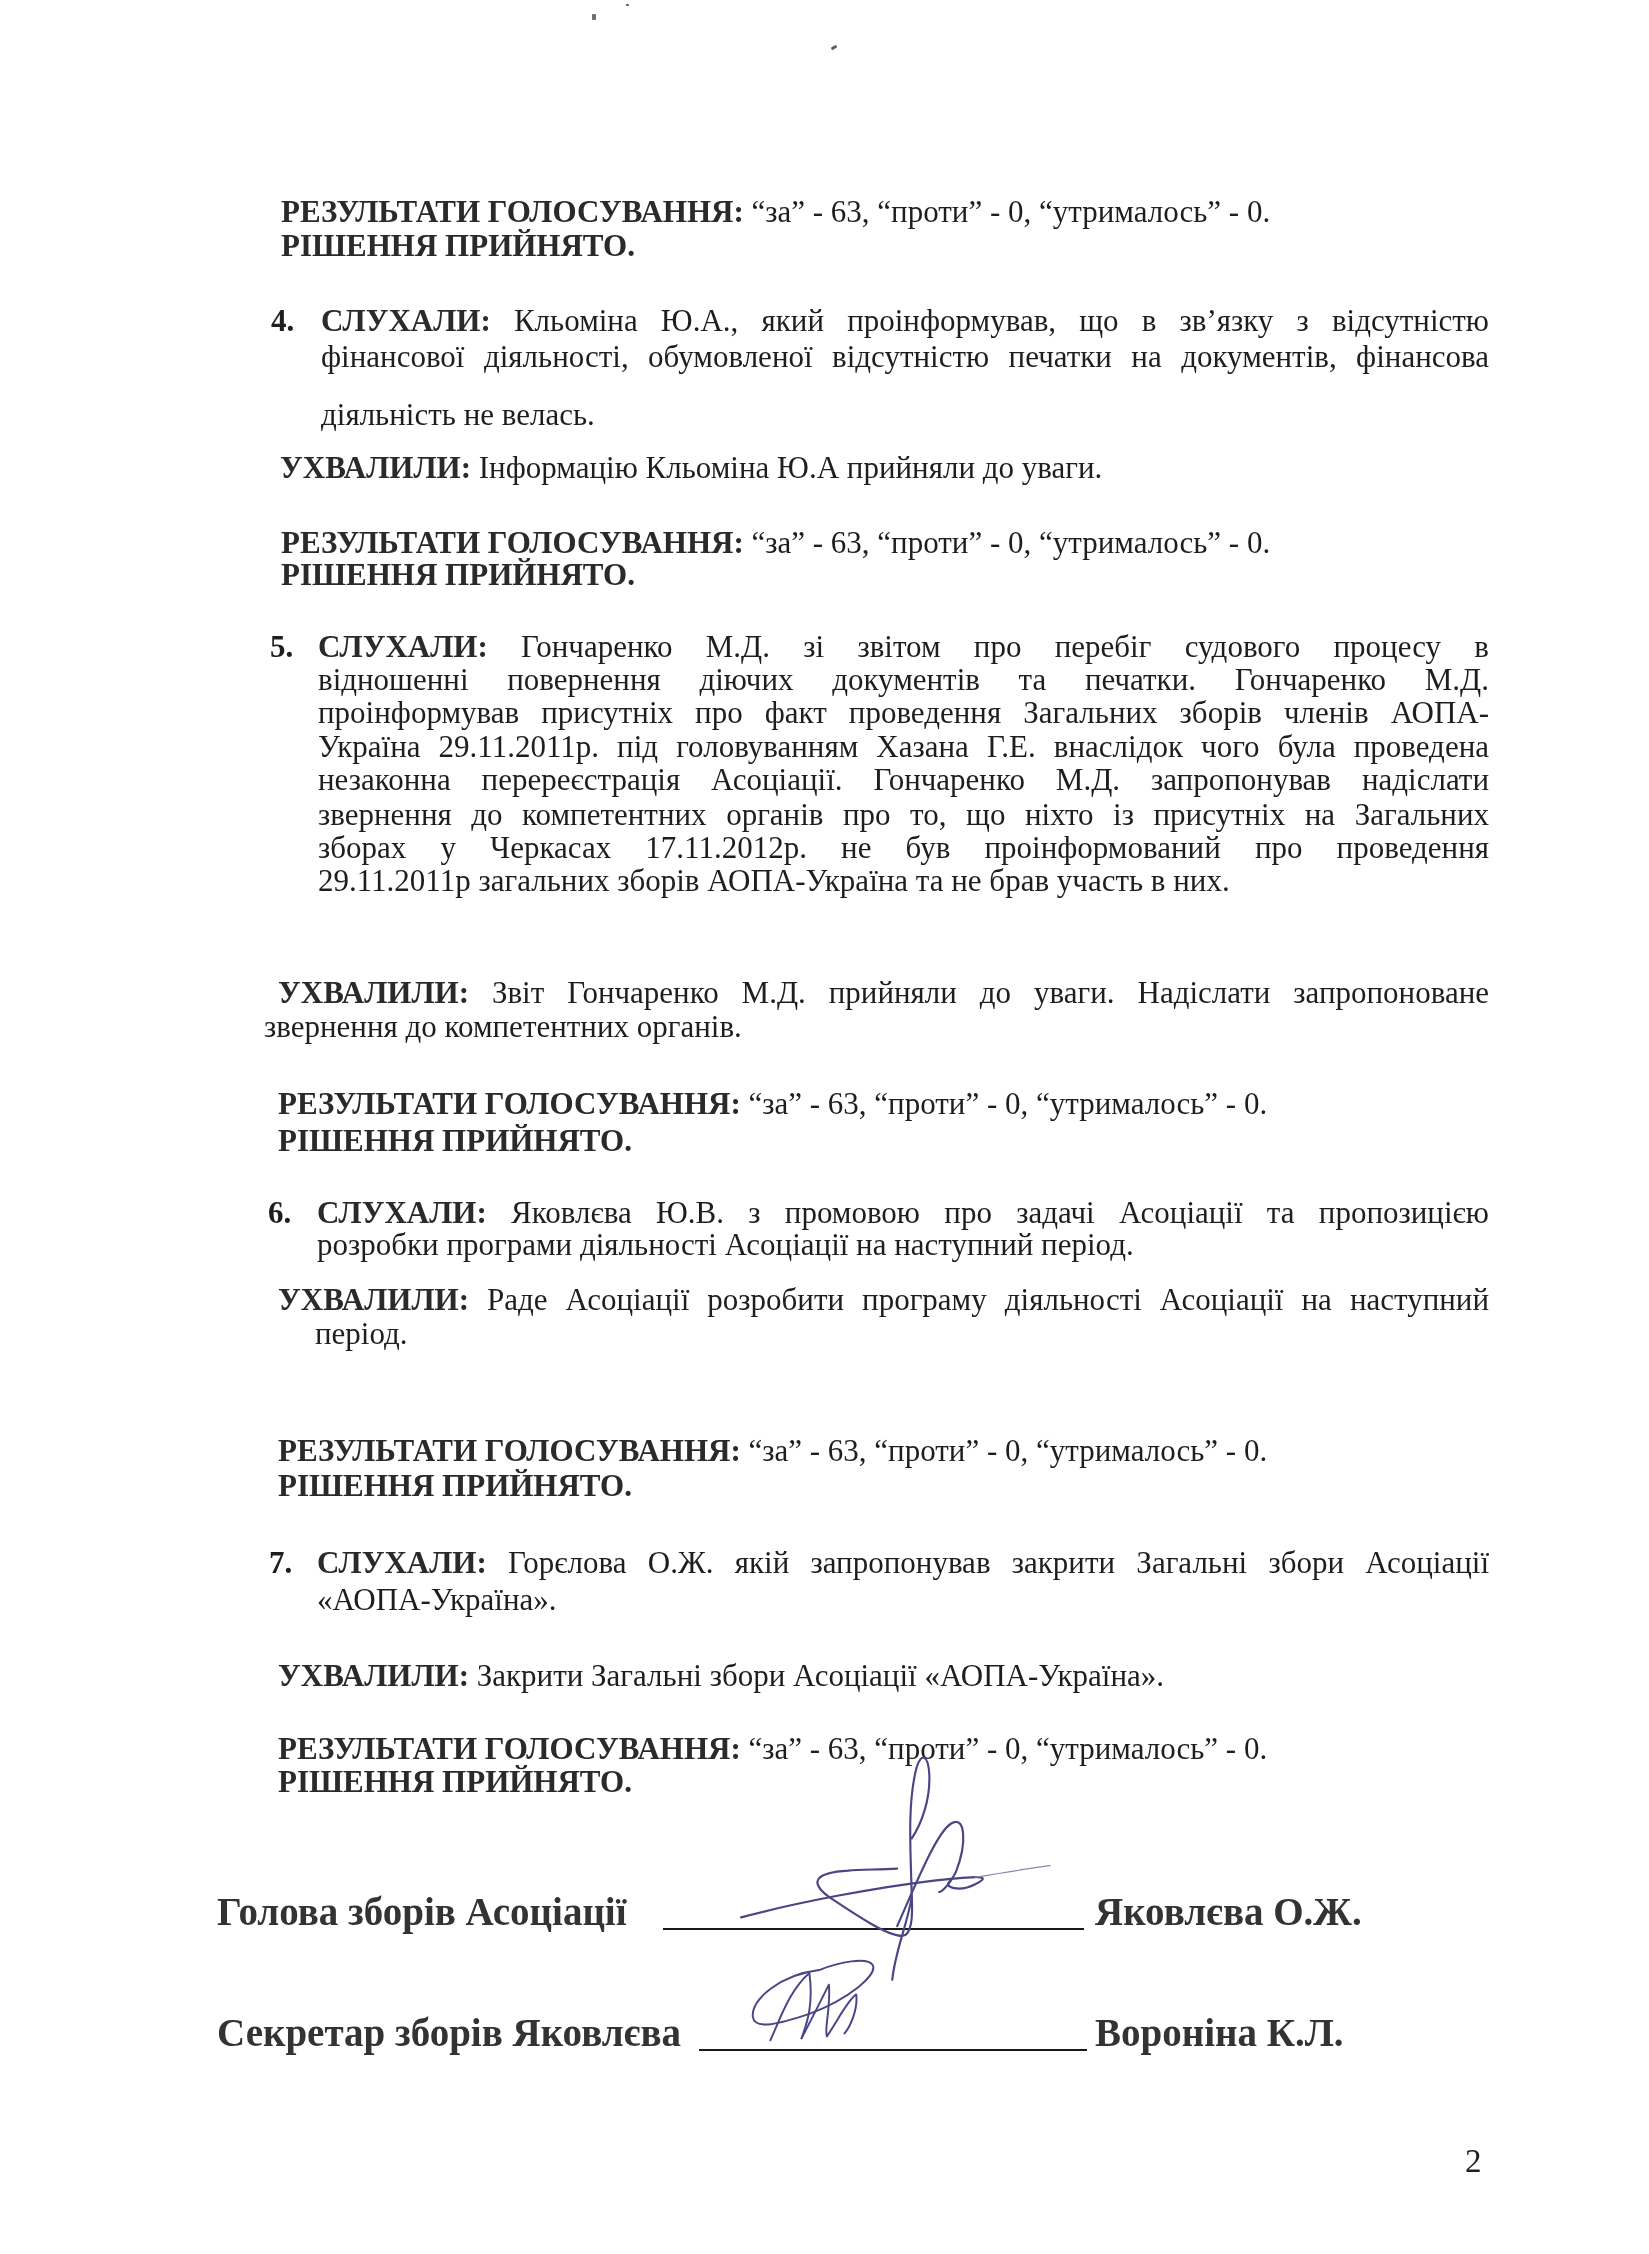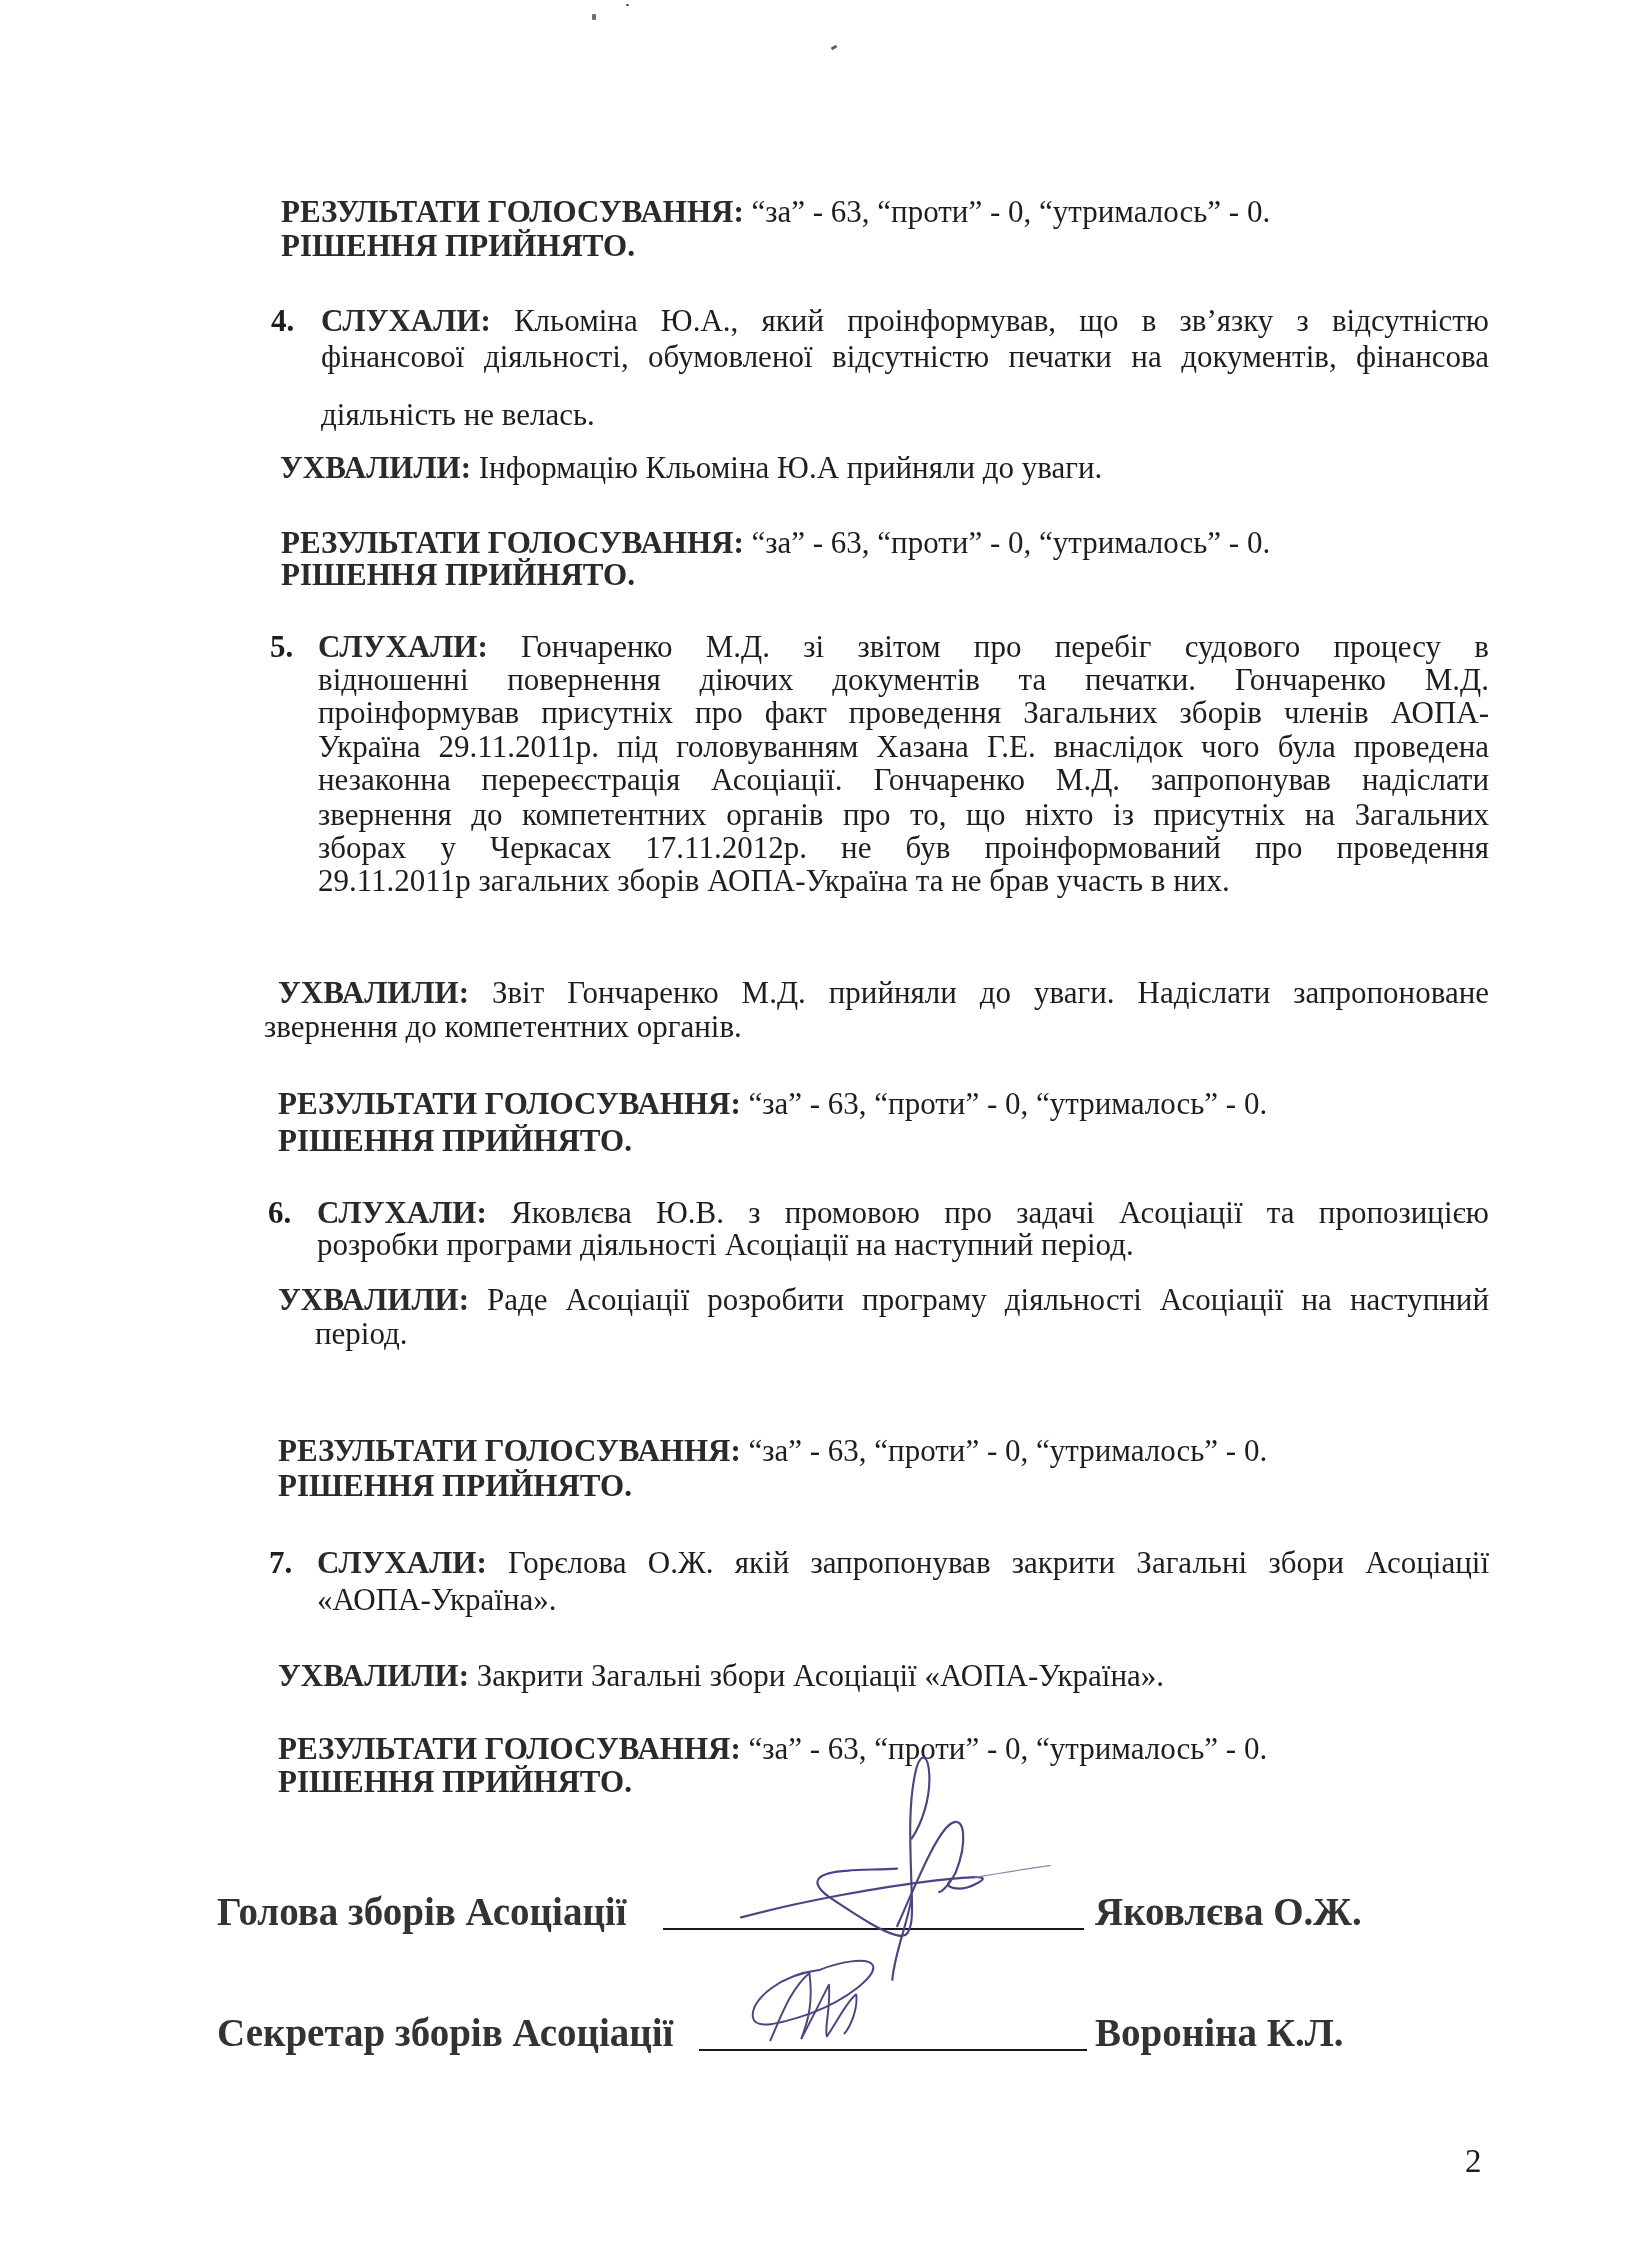--- a/index.html
+++ b/index.html
@@ -109,21 +109,21 @@
   <div class="line" style="left:278px;top:1731px;">
     <span class="b">РЕЗУЛЬТАТИ ГОЛОСУВАННЯ:</span>
     <span>“за” - 63, “проти” - 0, “утрималось” - 0.</span>
   </div>
   <div class="line b" style="left:278px;top:1764px;">РІШЕННЯ ПРИЙНЯТО.</div>
 
   <div class="sig-label" style="left:217px;top:1894px;">Голова зборів  Асоціації</div>
   <div class="underline" style="left:663px;top:1928px;width:421px;"></div>
   <div class="sig-label" style="left:1095px;top:1894px;">Яковлєва О.Ж.</div>
 
-  <div class="sig-label" style="left:217px;top:2015px;">Секретар зборів  Асоціації</div>
+  <div class="sig-label" style="left:217px;top:2015px;">Секретар зборів  Яковлєва</div>
   <div class="underline" style="left:699px;top:2049px;width:388px;"></div>
   <div class="sig-label" style="left:1095px;top:2015px;">Вороніна К.Л.</div>
 
   <svg class="sig" width="1649" height="2255" viewBox="0 0 1691 2312">
     <g fill="none" stroke="#4a4585" stroke-width="2.2" stroke-linecap="round" stroke-linejoin="round">
 
       <path d="M760 1966 C 820 1950, 900 1935, 960 1928 C 1000 1924, 1020 1922, 1000 1932 C 985 1940, 965 1936, 975 1928"></path>
       <path d="M1000 1925 C 1030 1920, 1060 1915, 1077 1913" stroke-width="1.2" stroke="#8a88b0"></path>
 
       <path d="M850 1945 C 830 1930, 835 1920, 870 1918 C 880 1917, 900 1917, 920 1916"></path>

